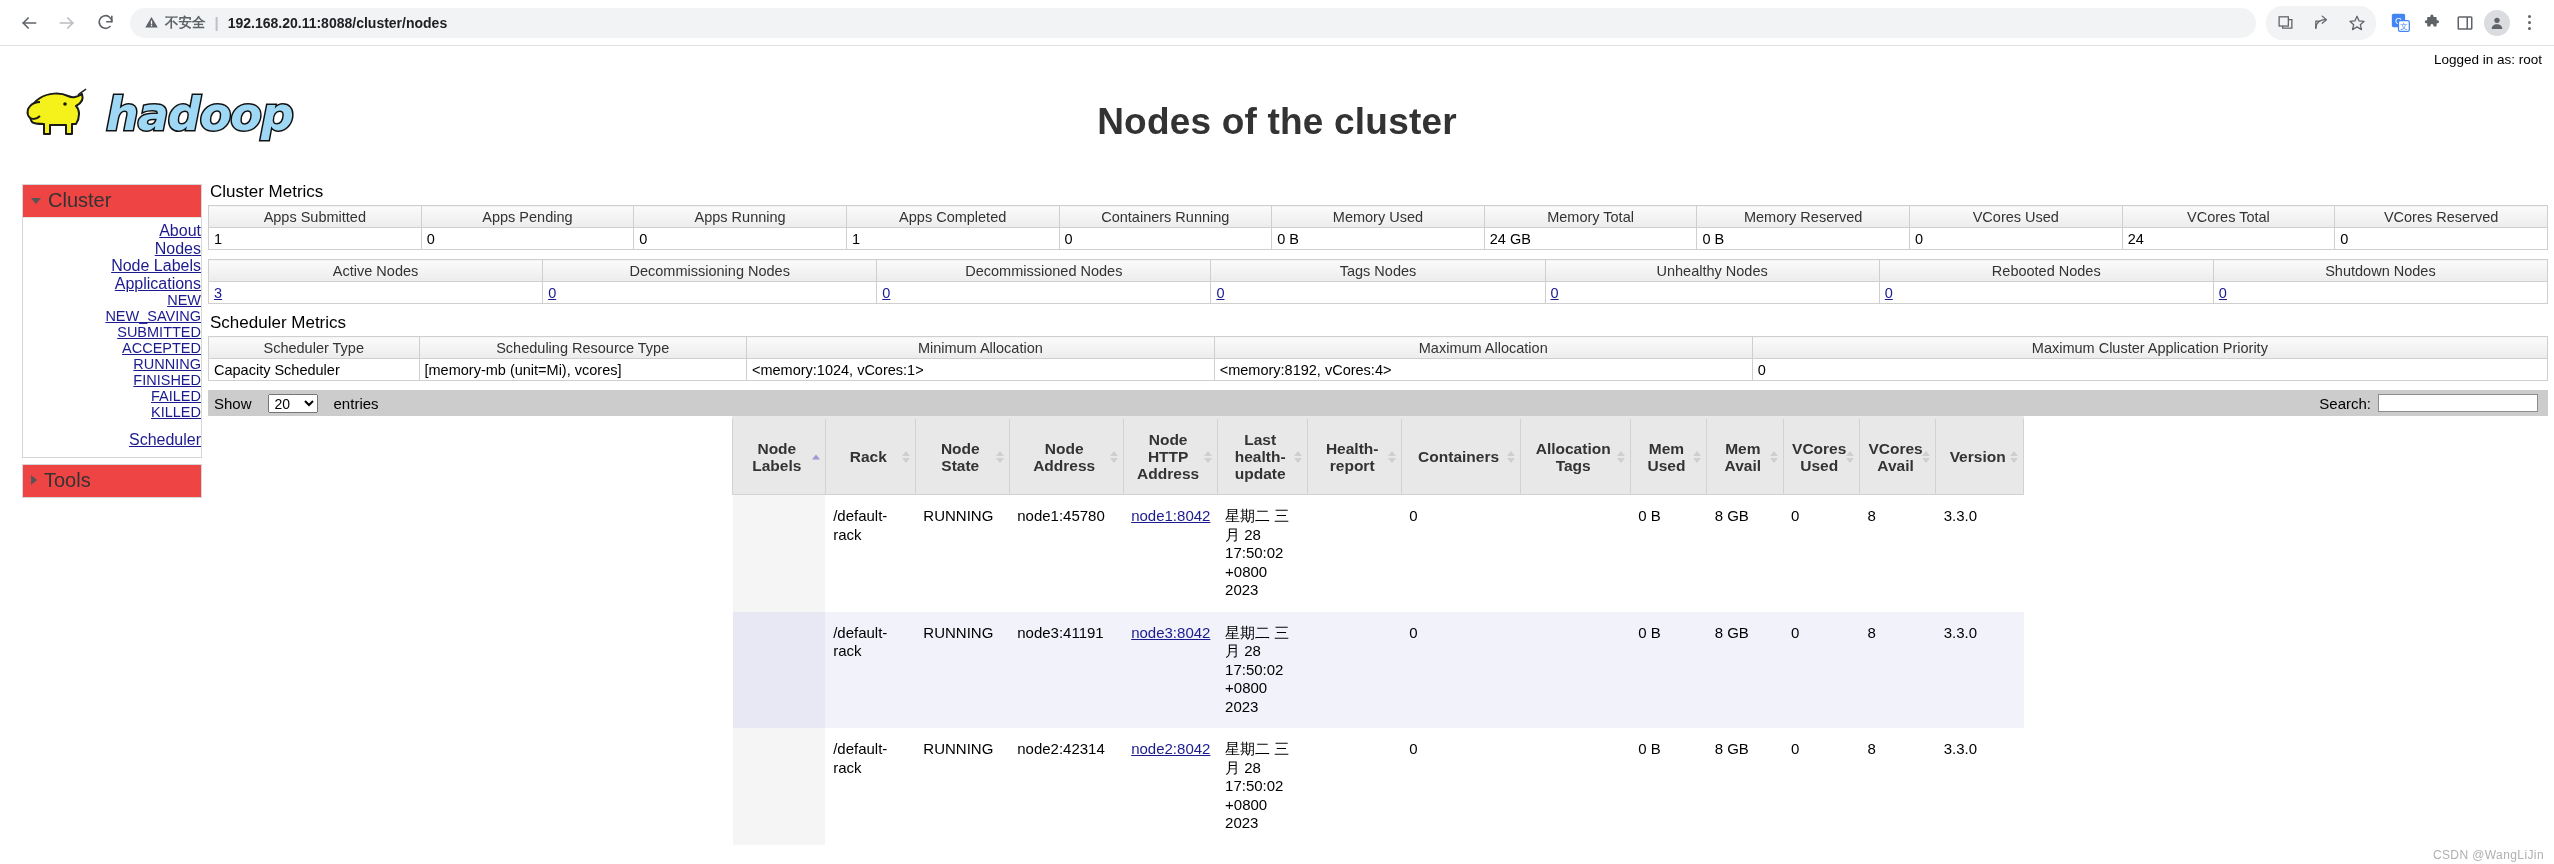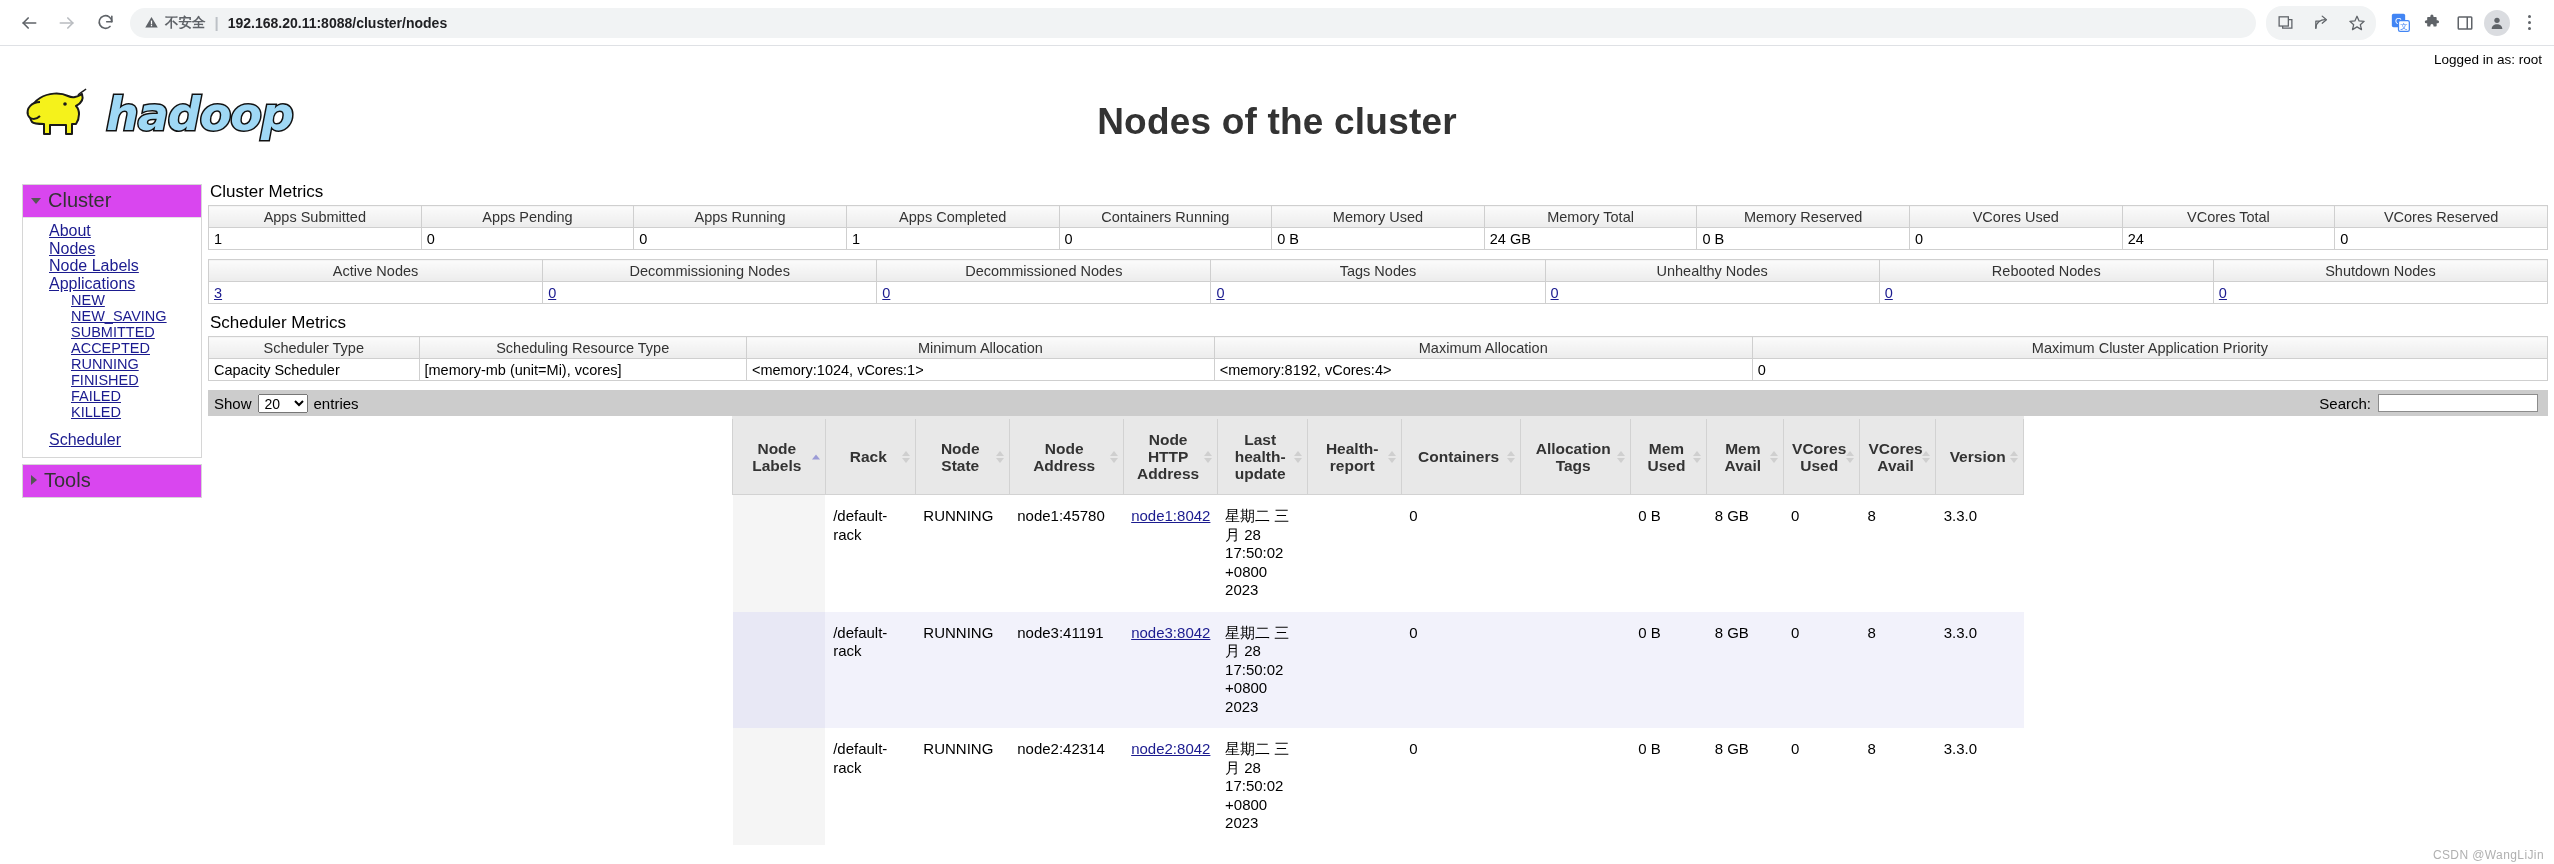--- a/index.html
+++ b/index.html
@@ -140,21 +140,21 @@
     top: 138px;
     width: 180px;
     font-size: 16px;
   }
   .panel {
     border: 1px solid #d6d6d6;
     background: #ffffff;
     margin-bottom: 6px;
   }
   .panel-head {
-    background: #d946ef;
+    background: #ef4444;
     padding: 4px 8px 5px 8px;
     font-size: 20px;
     color: #333;
     display:flex; align-items:center; gap:7px;
     border-bottom: 1px solid #e3e3e3;
   }
   .tri-down {
     width:0;height:0;
     border-left:5px solid transparent;
     border-right:5px solid transparent;
@@ -170,20 +170,21 @@
   }
   .panel-body { padding: 4px 0 8px 0; }
   .nav-link {
     display: block;
     color: #1b1b8f;
     text-decoration: underline;
     font-size: 16px;
     line-height: 17.5px;
     padding-left: 26px;
     white-space: nowrap;
+    text-align: right;
   }
   .nav-link.sub {
     padding-left: 48px;
     font-size: 14.5px;
     line-height: 16px;
   }
   .nav-gap { height: 11px; }
   .panel.tools .panel-head { border-bottom: none; }
 
   
@@ -238,21 +239,21 @@
   .dt-topbar {
     background: #cccccc;
     height: 26px;
     display: flex;
     align-items: center;
     justify-content: space-between;
     padding: 0 6px 0 6px;
     font-size: 15px;
     color: #000;
   }
-  .dt-length { display:flex; align-items:center; gap:6px; }
+  .dt-length { display:flex; align-items:center; gap:16px; }
   .dt-length select {
     font-size: 14px;
     font-family: "Liberation Sans", sans-serif;
     height: 19px;
     padding: 0 2px;
   }
   .dt-filter { display:flex; align-items:center; gap:7px; padding-right: 4px;}
   .dt-filter input {
     width: 160px;
     height: 18px;

